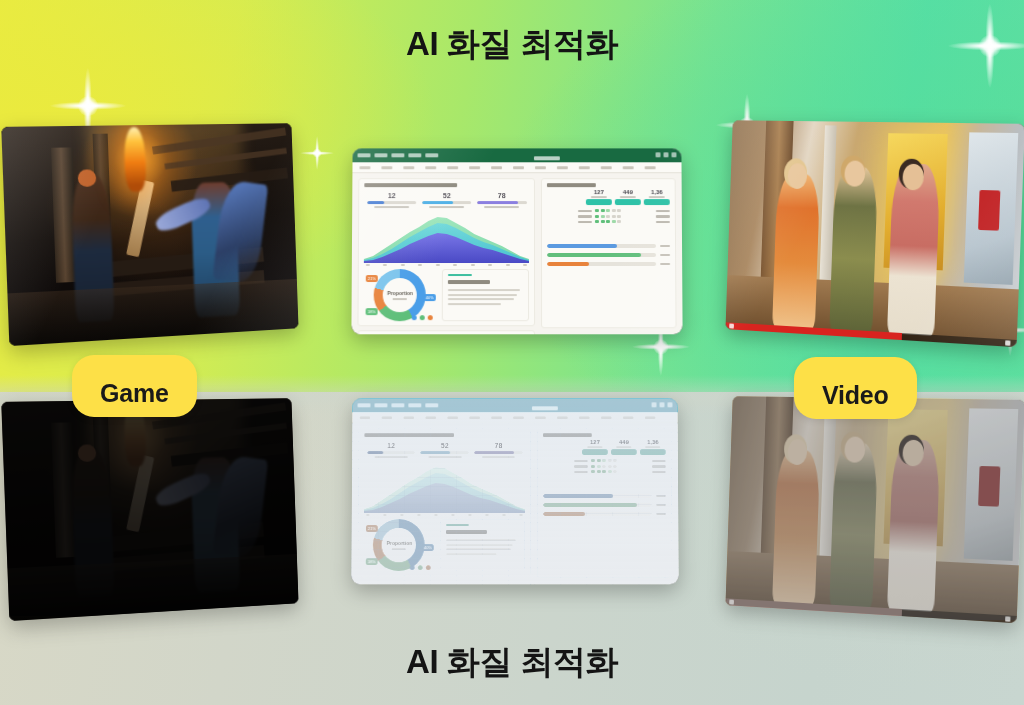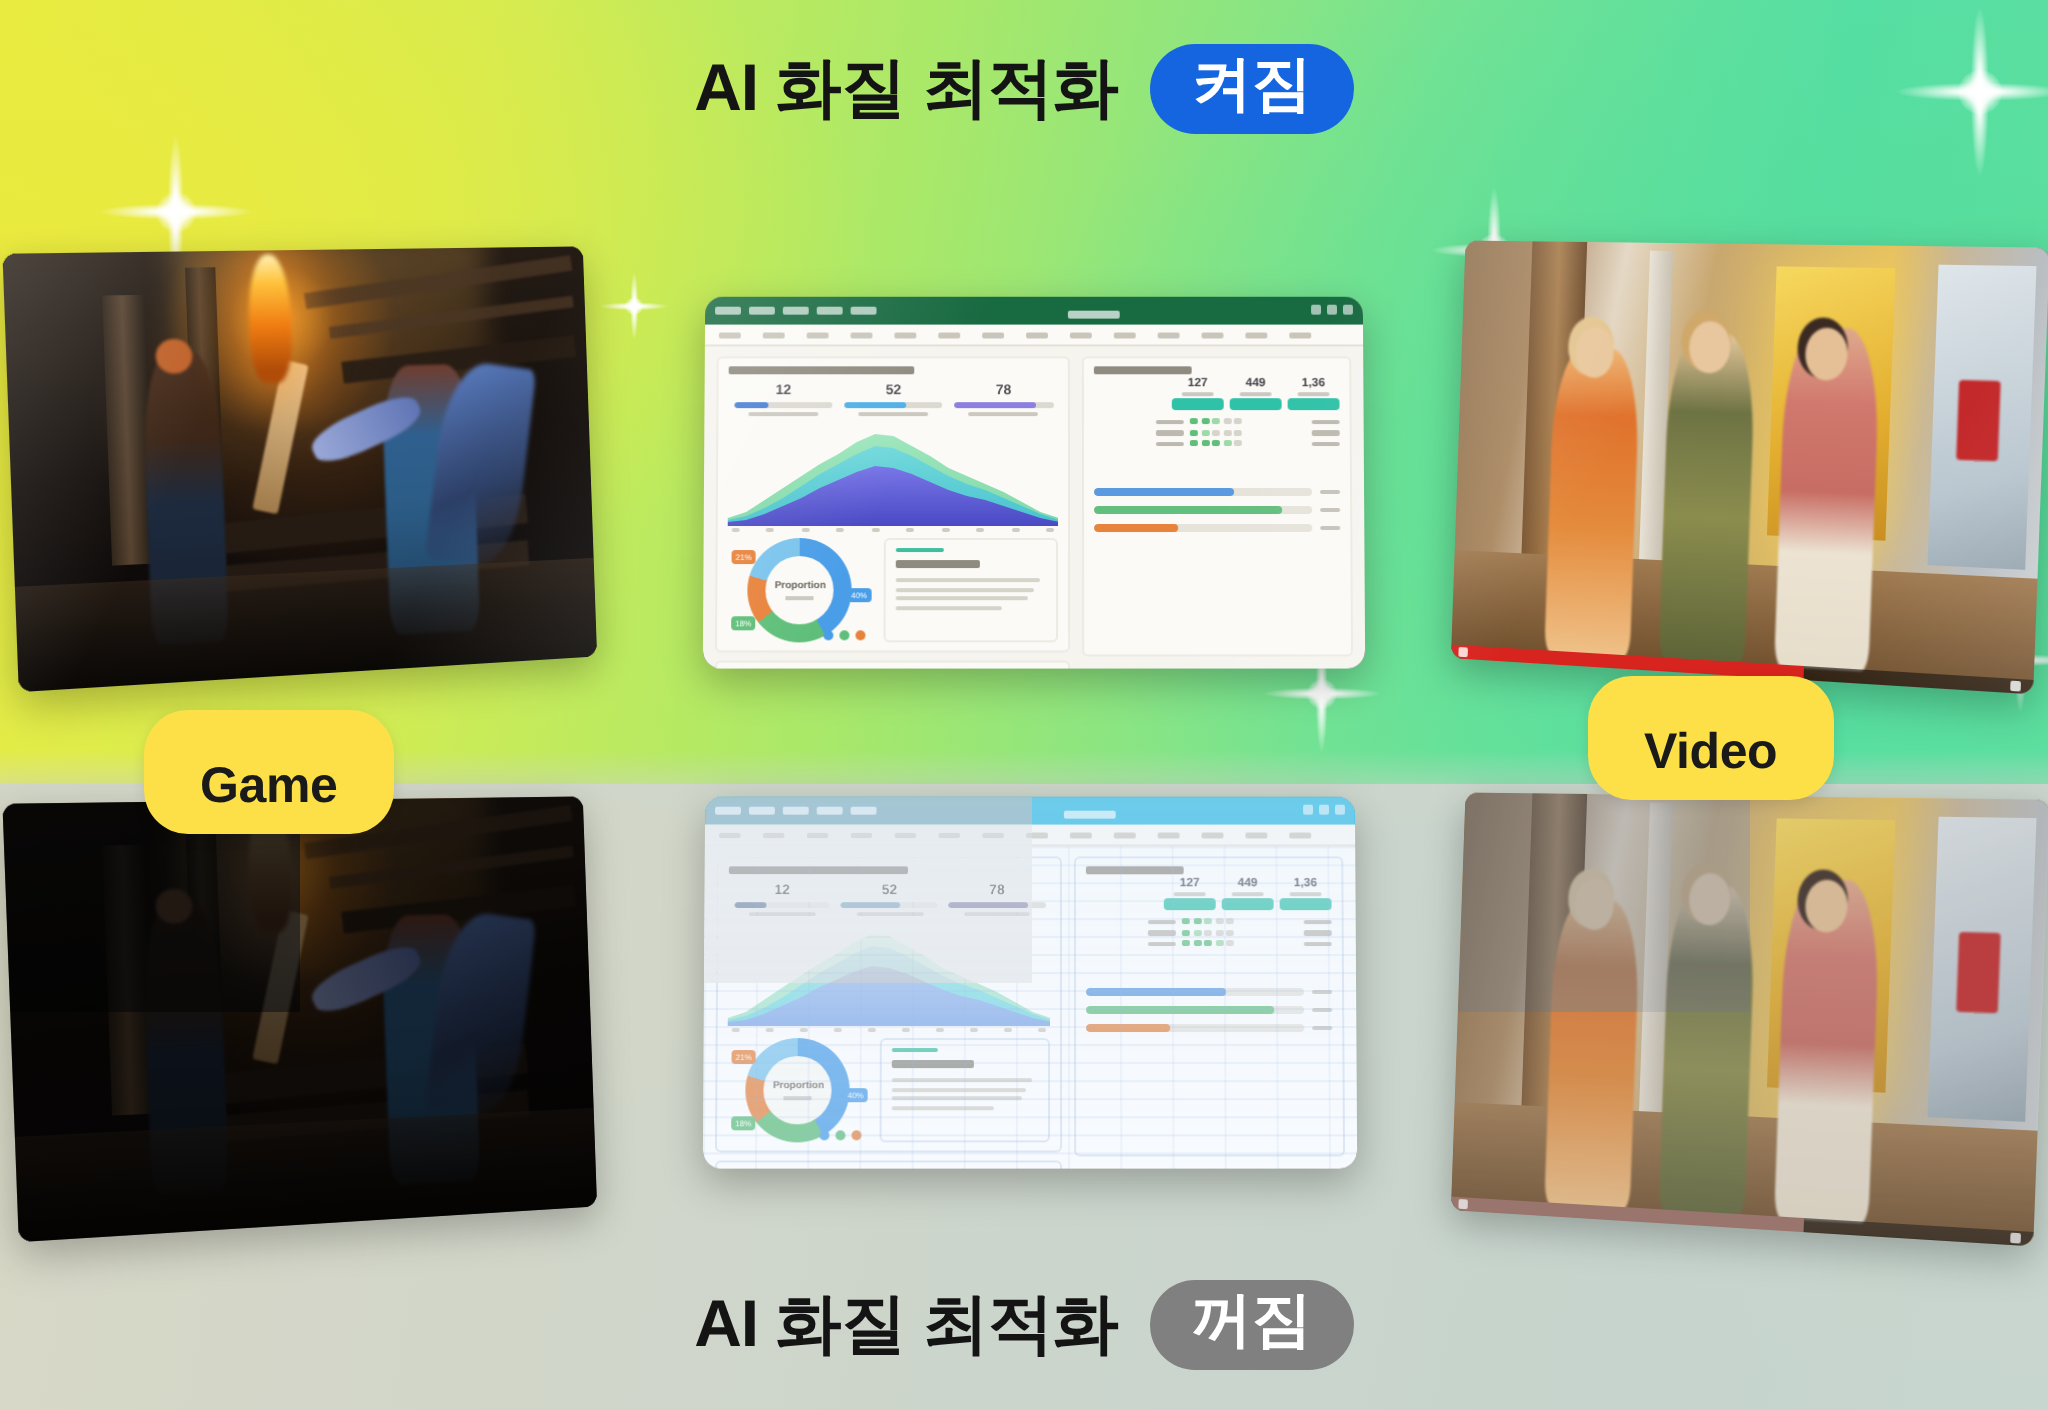--- a/index.html
+++ b/index.html
@@ -72,21 +72,21 @@
   .pill {
     position:absolute; z-index:45;
     background:#fde047; border-radius:22px;
     padding:24px 28px 9px;
     font-size:25px; font-weight:700; color:#1a1a1a;
     box-shadow:0 2px 7px rgba(0,0,0,.10);
     white-space:nowrap; letter-spacing:-0.2px;
   }
   #pill-game     { left:72px;  top:355px; }
   #pill-document { left:434px; top:355px; }
-  #pill-video    { left:794px; top:338px; }
+  #pill-video    { left:794px; top:357px; }
 
   
   .panel {
     position:absolute; overflow:hidden;
     border-radius:7px;
     box-shadow:0 7px 20px rgba(0,0,0,.26);
     background:#000;
   }
   .panel-inner { position:absolute; inset:0; }
 
@@ -370,21 +370,20 @@
       <u></u>
     </div>
   <div class="sparkle" style="left:300px;top:136px;width:34px;height:34px;">
       <i></i>
       <b></b>
       <u></u>
     </div>
 
   <div class="heading" id="heading-top">
     <span class="heading-text">AI 화질 최적화</span>
-    <span class="badge badge-on">켜짐</span>
   </div>
 
   <div class="panel" id="panel-game-on">
     <div class="panel-inner game-scene">
       <div class="g-sky"></div>
       <div class="g-beam"></div>
       <div class="g-struct" style="left:50%;top:6%;width:48%;height:4%;transform:rotate(-7deg);"></div>
       <div class="g-struct" style="left:54%;top:15%;width:44%;height:3%;transform:rotate(-6deg);"></div>
       <div class="g-struct d" style="left:56%;top:24%;width:42%;height:5%;transform:rotate(-5deg);"></div>
       <div class="g-struct d" style="left:30%;top:62%;width:58%;height:7%;transform:rotate(-3deg);"></div>
@@ -953,16 +952,15 @@
         <div class="v-progress-fill" style="background:#9a6d63;"></div>
       </div>
       <div class="v-ctrl" style="left:1.5%;"></div>
       <div class="v-ctrl" style="right:2%;"></div>
       <div class="v-dim"></div>
     </div>
   </div>
 
   <div class="heading" id="heading-bottom">
     <span class="heading-text">AI 화질 최적화</span>
-    <span class="badge badge-off">꺼짐</span>
   </div>
 
 </div>
 
 </body></html>

